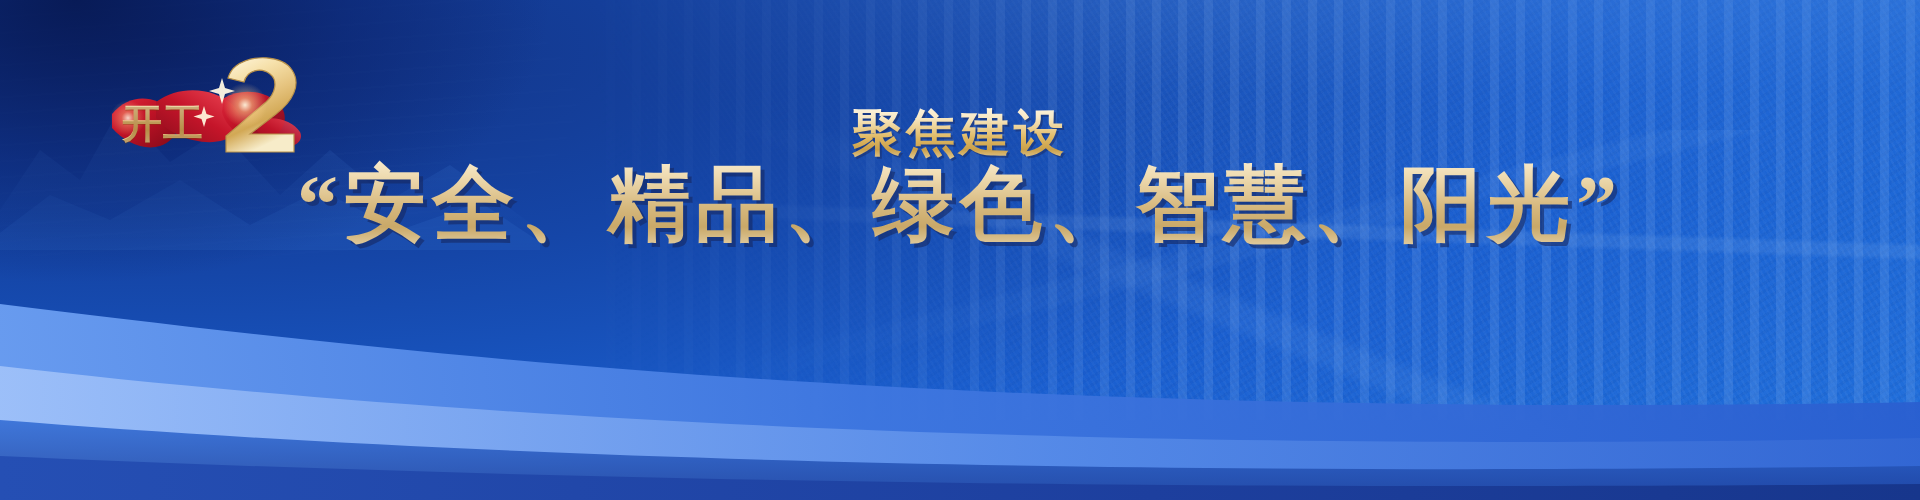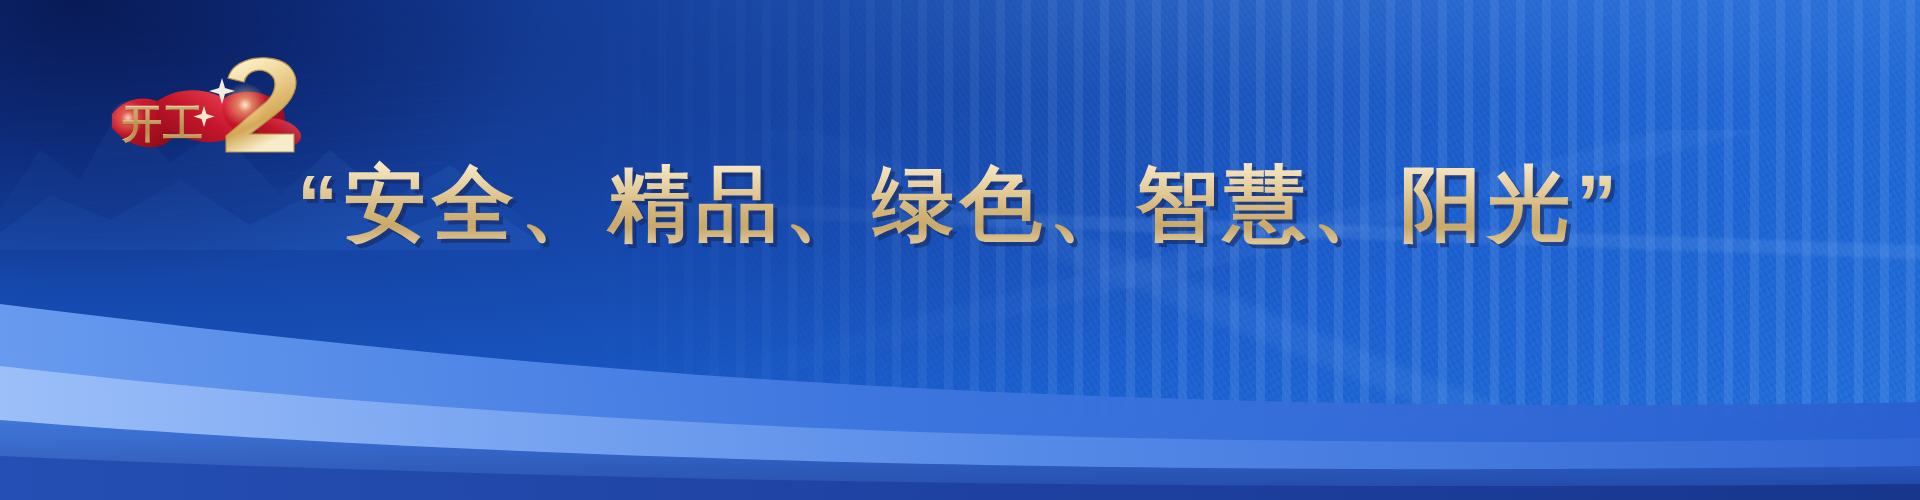--- a/index.html
+++ b/index.html
@@ -106,21 +106,21 @@
     font-size:50px;font-weight:700;letter-spacing:4px;
     font-family:"Liberation Serif","DejaVu Serif",serif;
     background:linear-gradient(180deg,#fffaf0 0%,#f8e9c6 26%,#e0b964 56%,#caa04a 74%,#f7ecd2 100%);
     -webkit-background-clip:text;background-clip:text;color:transparent;
     filter:drop-shadow(2px 2px 0 rgba(25,45,105,.55));
     white-space:nowrap;
   }
   .headline{
     position:absolute;left:0;top:150px;width:1920px;
     font-size:82px;font-weight:700;letter-spacing:6px;
-    font-family:Liberation Sans, sans-serif;
+    font-family:Liberation Serif, serif;
     background:linear-gradient(180deg,#fdf3de 0%,#f0ddb4 22%,#d6b87d 52%,#c9a868 70%,#f3e6c8 100%);
     -webkit-background-clip:text;background-clip:text;color:transparent;
     filter:drop-shadow(4px 4px 0 rgba(22,40,98,.60));
     white-space:nowrap;
   }
   .subtitle{
     position:absolute;left:0;top:260px;width:1920px;
     font-size:30px;font-weight:400;letter-spacing:2px;
     color:#ffffff;
     font-family:"DejaVu Sans","Liberation Sans",sans-serif;
@@ -227,16 +227,17 @@
     </svg>
 
     <div class="sparkle"></div>
     <div class="sparkle2"></div>
 
     <div class="kaigong">开工</div>
     <div class="zhounian">周年</div>
   </div>
 
   <div class="headline-wrap">
+    <div class="eyebrow">聚焦建设</div>
     <div class="headline">“安全、精品、绿色、智慧、阳光”</div>
   </div>
 
 </div>
 
 </body></html>

